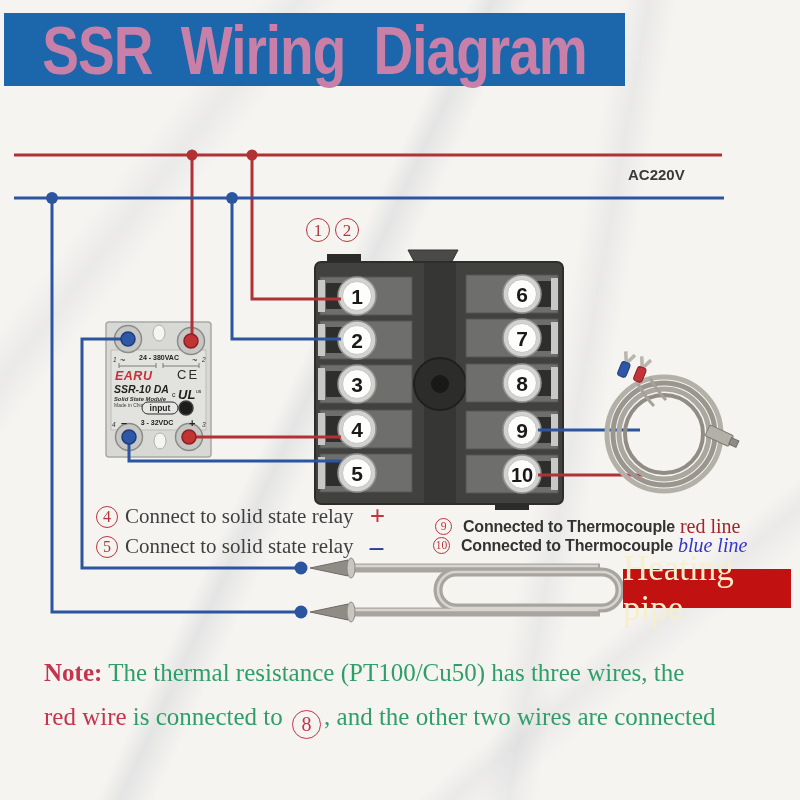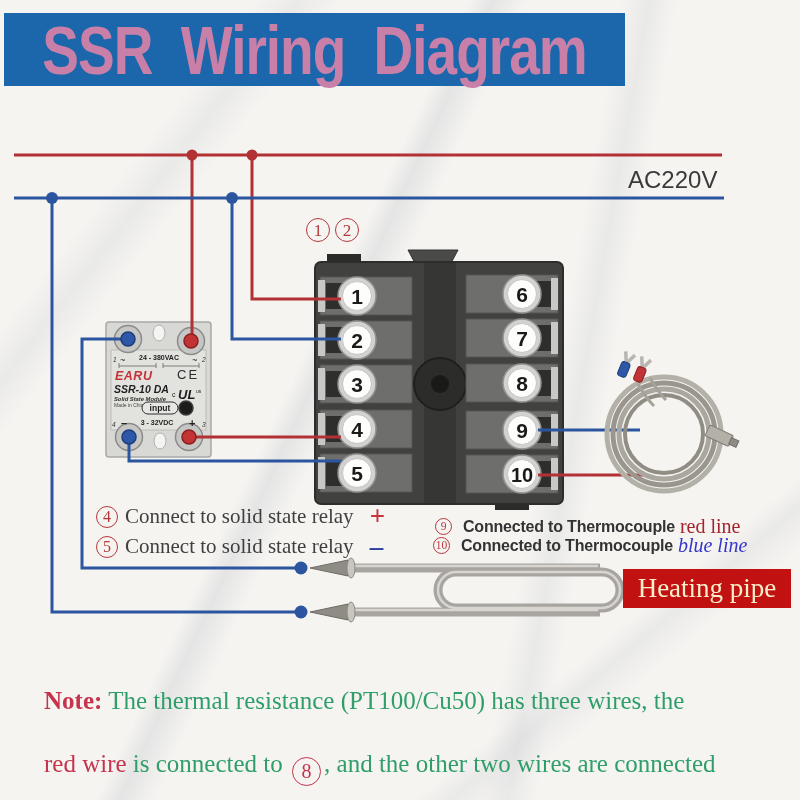--- a/index.html
+++ b/index.html
@@ -13,21 +13,21 @@
       linear-gradient(100deg,transparent 66%,rgba(180,183,192,.18) 69%,transparent 72%),
       linear-gradient(140deg,transparent 78%,rgba(190,192,200,.20) 80%,transparent 83%);
   }
   .abs{position:absolute;}
   
   #banner{left:4px;top:13px;width:621px;height:73px;background:#1c66ab;
     display:flex;align-items:center;justify-content:center;}
   #banner .t{color:#c87fa8;font-weight:bold;font-size:55px;letter-spacing:-1px;word-spacing:14px;
     display:inline-block;transform:scale(1.0,1.26);white-space:nowrap;}
   
-  .ac{left:628px;top:166px;font-size:24px;color:#3a3a3a;}
+  .ac{left:628px;top:166px;font-size:15px;color:#3a3a3a;font-weight:bold;}
   .powerhead{left:306px;top:218px;display:flex;align-items:center;gap:5px;}
   .powerhead .txt{font-size:27px;color:#3c3c3c;margin-left:6px;}
   
   .circ{display:inline-flex;align-items:center;justify-content:center;border:1.6px solid;border-radius:50%;
     box-sizing:border-box;font-family:"Liberation Serif",serif;line-height:1;background:transparent;}
   .red{color:#b5373d;}
   .green{color:#2f9e68;}
   .c24{width:24px;height:24px;font-size:17px;}
   .c22{width:22px;height:22px;font-size:16px;}
   .c16{width:17px;height:17px;font-size:11.5px;border-width:1.3px;}
@@ -39,25 +39,25 @@
   .relayrow .sign-minus{color:#2b3f9e;font-size:27px;font-weight:bold;margin-left:9px;line-height:1;}
   
   .tcrow{display:flex;align-items:center;gap:5px;white-space:nowrap;}
   .tcrow .btxt{font-weight:bold;font-size:16px;color:#333;letter-spacing:-0.2px;margin-left:6px;}
   .tcrow .hl{font-family:"Liberation Serif",serif;font-size:20px;}
   .hl.redln{color:#a6232e;font-family:Liberation Serif, serif;}
   .hl.bluln{color:#3336c9;font-style:italic;}
   
   #heatlabel{left:623px;top:569px;width:168px;height:39px;background:#c11111;
     display:flex;align-items:center;justify-content:center;}
-  #heatlabel span{font-family:"Liberation Serif",serif;font-size:27px;color:#f7efcb;}
+  #heatlabel span{font-family:"Liberation Serif",serif;font-size:35px;color:#f7efcb;}
   
   #note{left:44px;top:655px;width:750px;font-family:"Liberation Serif",serif;
     font-size:25px;color:#2f9e68;}
-  #note .ln{margin-bottom:9px;line-height:35px;margin-top:28px;}
+  #note .ln{margin-bottom:9px;line-height:35px;}
   #note .nred{color:#c5334c;}
   #note .nbold{font-weight:bold;}
   #note .circ{vertical-align:-6px;margin:0 3px;}
   svg text{font-family:"Liberation Sans",sans-serif;}
 </style>
 </head>
 <body>
 
 <div id="stage">
 

